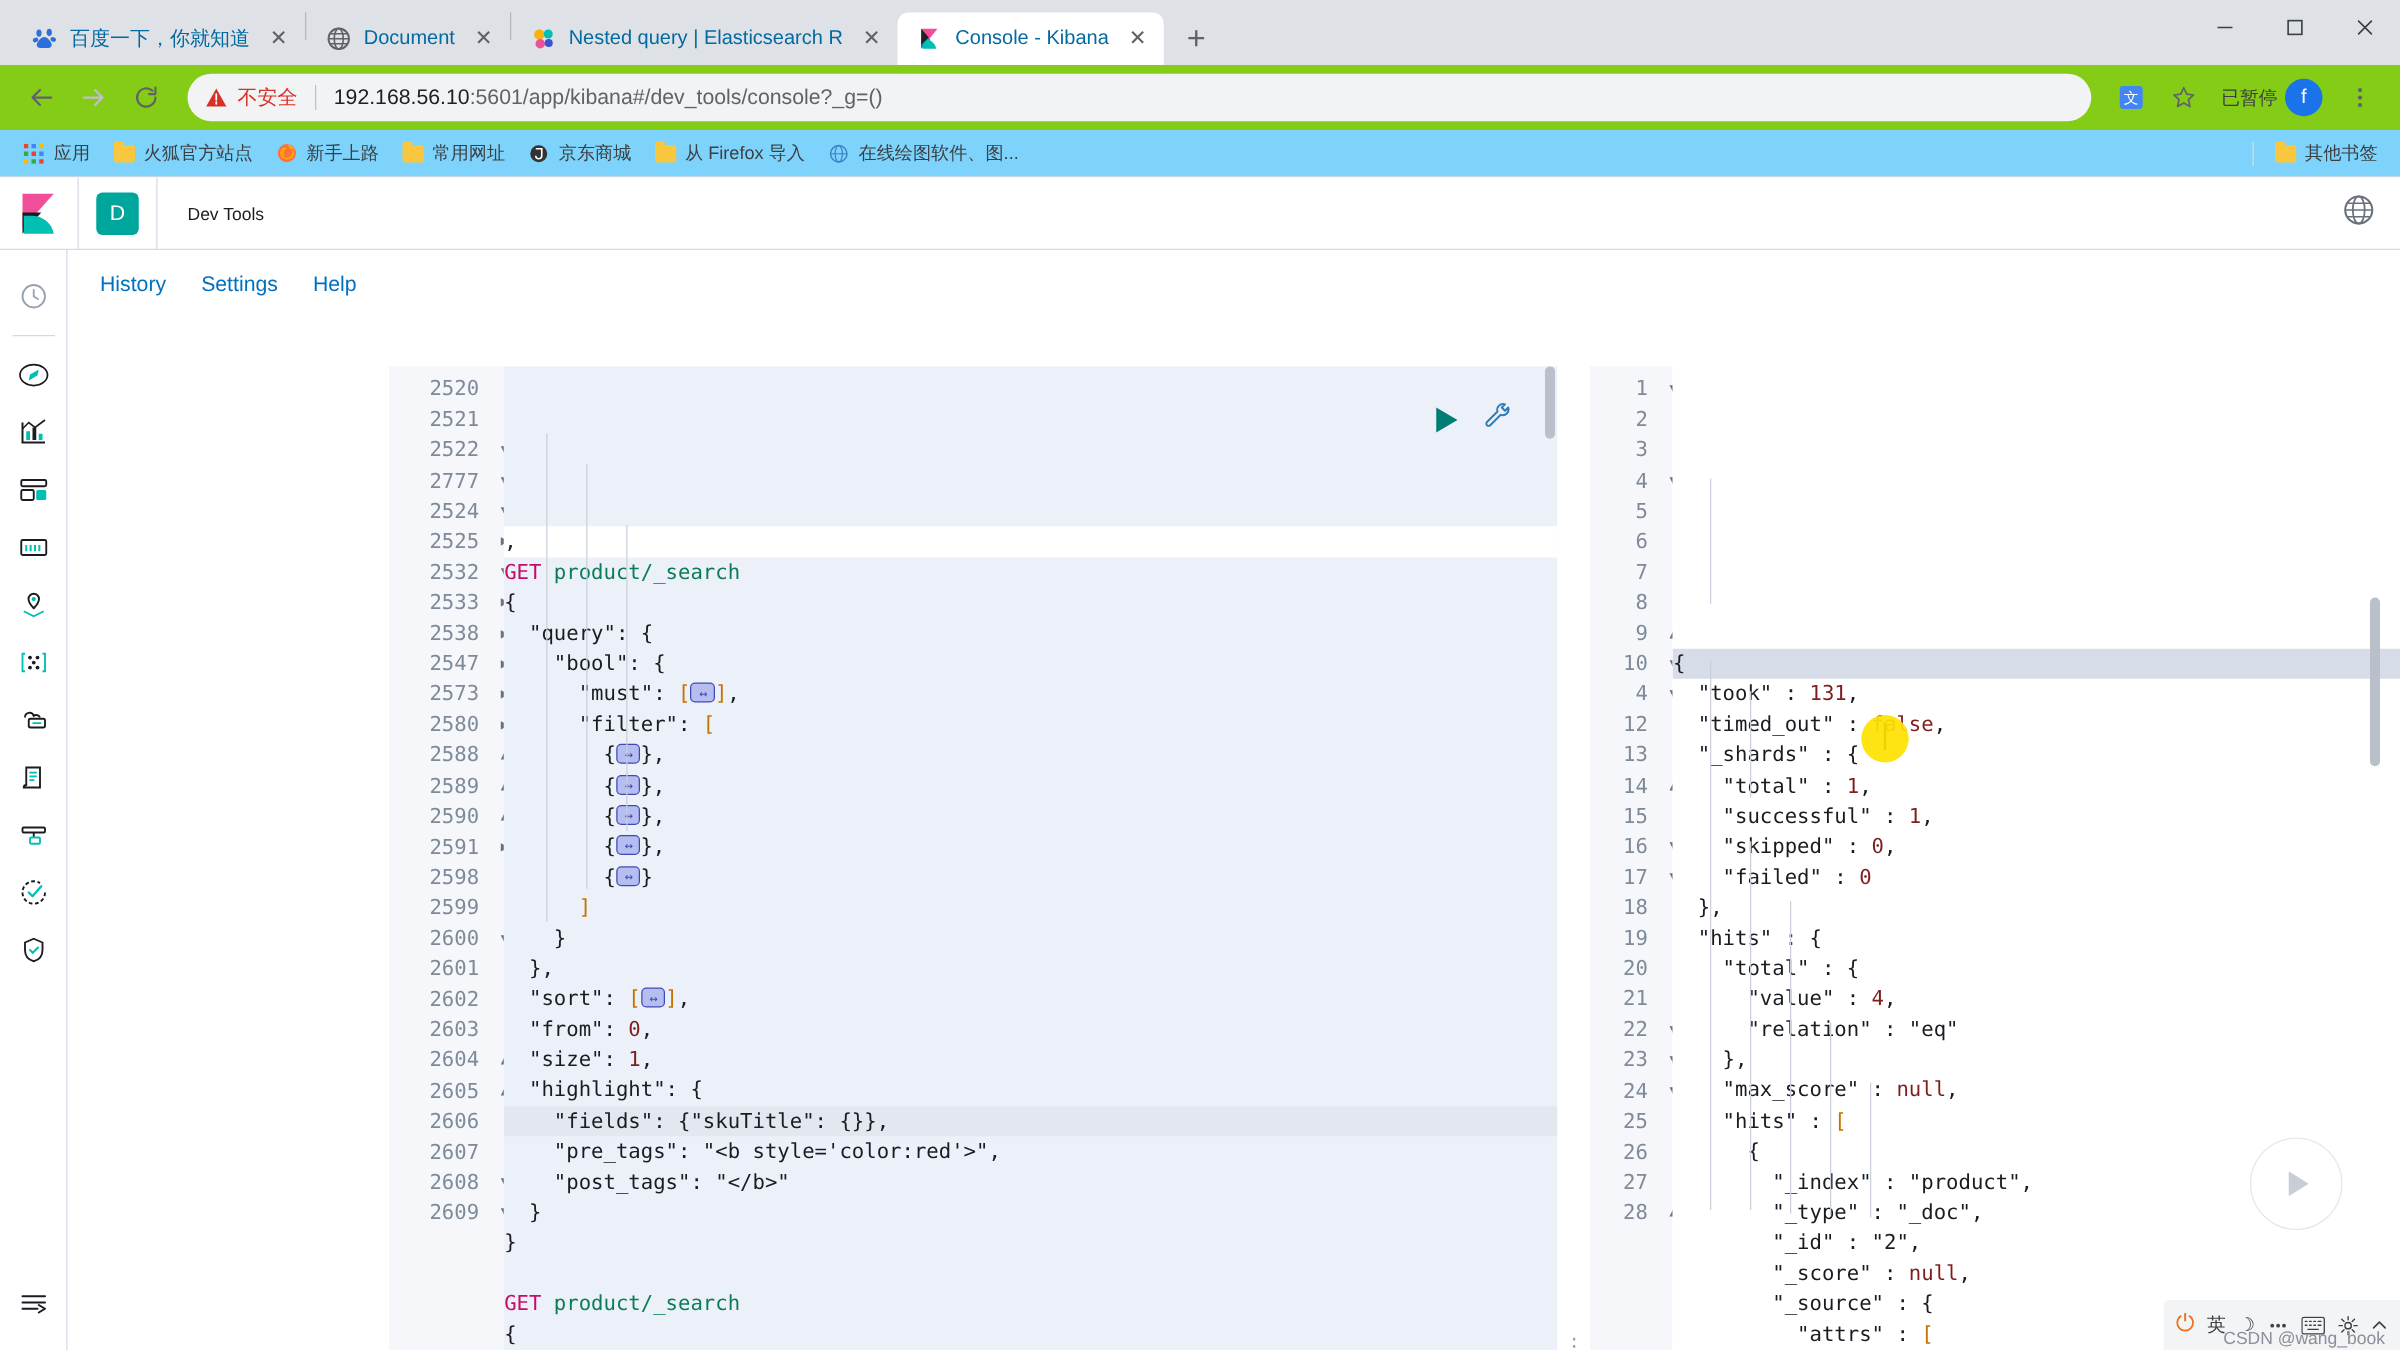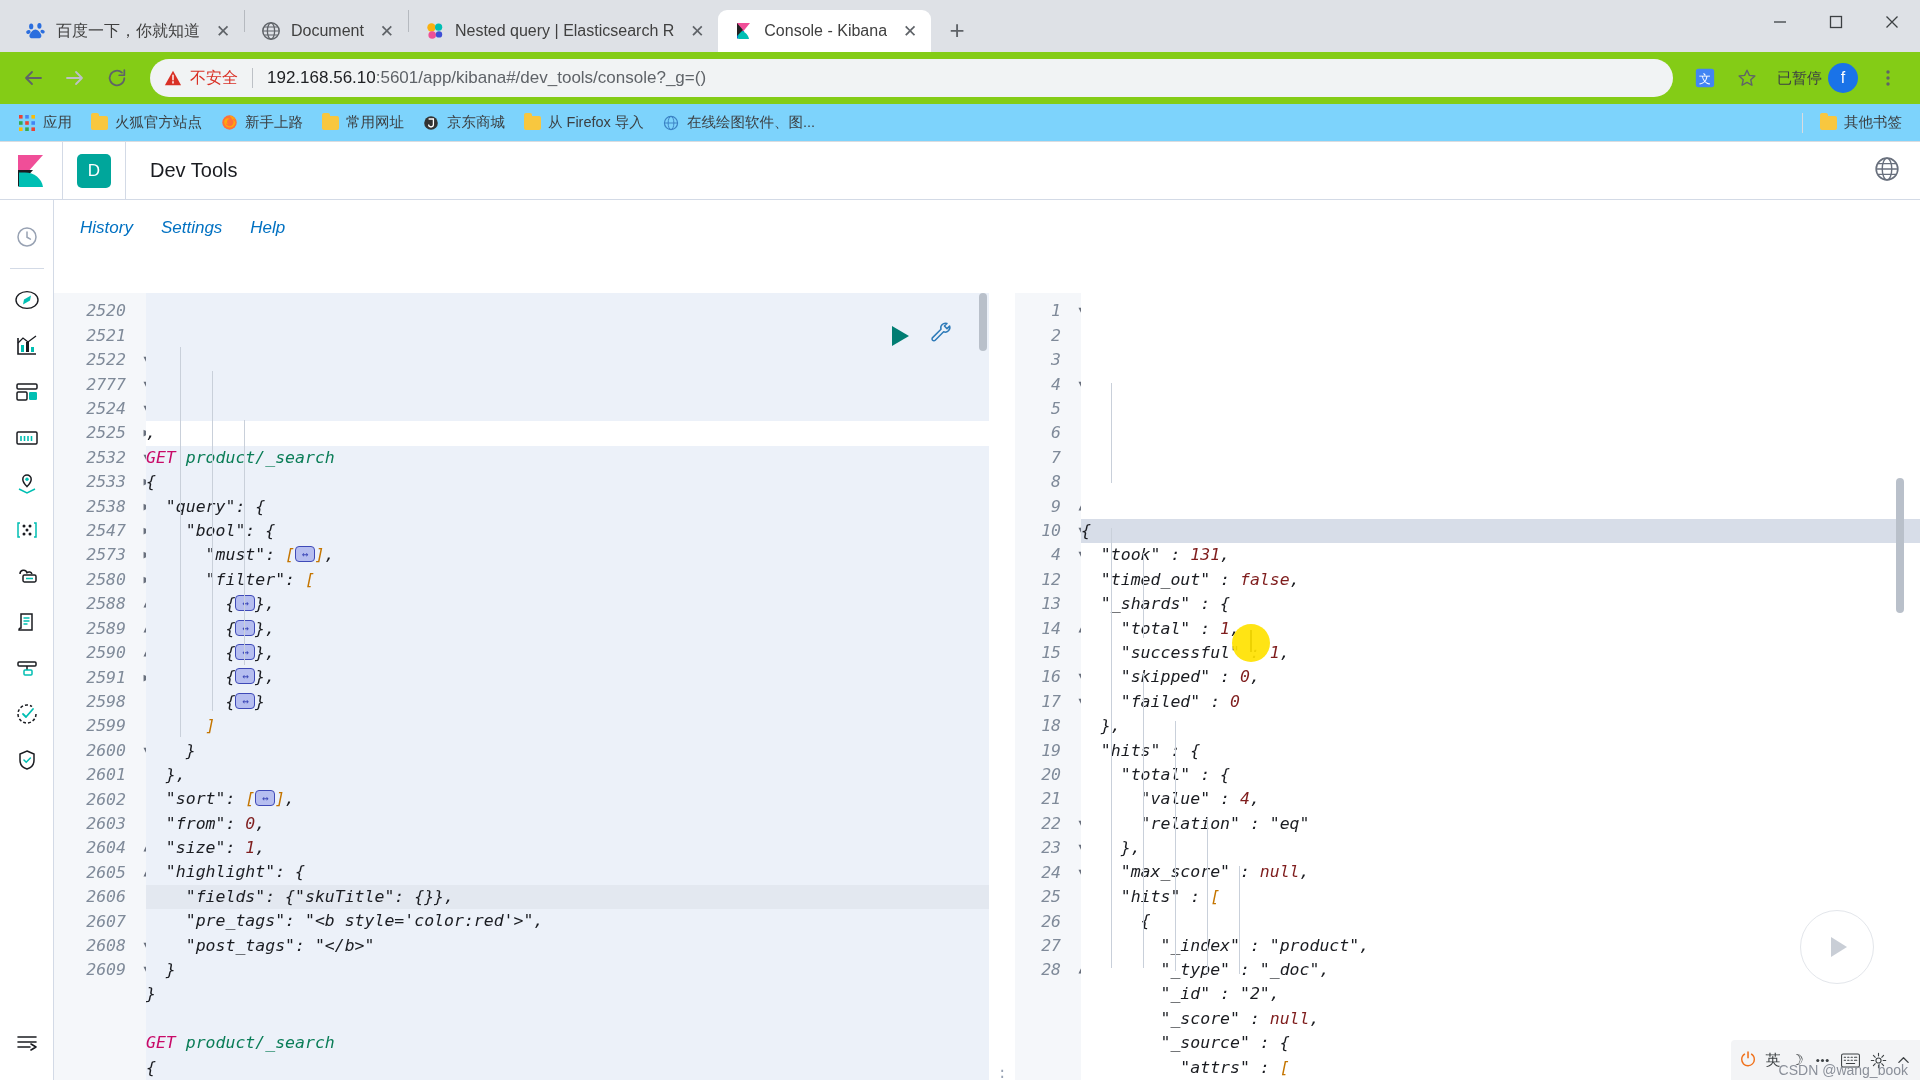--- a/index.html
+++ b/index.html
@@ -20,21 +20,21 @@
   .tab {
     height: 42px; display: flex; align-items: center; gap: 10px;
     padding: 0 8px 0 16px; min-width: 120px; position: relative;
     border-radius: 9px 9px 0 0; color: #3c4043; font-size: 16px;
   }
   .tab.inactive { background: transparent; }
   .tab.active { background: #ffffff; }
   .tab .favicon { width: 20px; height: 20px; flex: none; display:block; }
   .tab .tab-title {
     white-space: nowrap; overflow: hidden; text-overflow: clip;
-    max-width: 220px; font-size: 16px; color: #404040;
+    max-width: 220px; font-size: 16px; color: #0369a1;
   }
   .tab .tab-close {
     width: 26px; height: 26px; border-radius: 50%; display: flex;
     align-items: center; justify-content: center; color: #5f6368;
     font-size: 17px; flex: none; margin-left: auto;
   }
   .tab-sep { width: 1px; height: 22px; background: #b5b9bf; align-self: center; margin-bottom: 10px; }
   .newtab {
     width: 36px; height: 36px; margin: 0 0 4px 8px; border-radius: 50%;
     display: flex; align-items: center; justify-content: center;
@@ -99,35 +99,35 @@
     height: 58px; background: #fff; border-bottom: 1px solid #d3dae6;
     display: flex; align-items: center; flex: none;
   }
   .kb-logo { width: 62px; display: flex; align-items: center; justify-content: center; }
   .kb-hdiv { width: 1px; height: 58px; background: #d3dae6; }
   .kb-badge {
     width: 34px; height: 34px; background: #00a69b; color: #fff; border-radius: 5px;
     display: flex; align-items: center; justify-content: center; font-size: 17px;
     margin: 0 14px;
   }
-  .kb-title { font-size: 20px; color: #1a1c21; font-weight: 400; }
+  .kb-title { font-size: 14px; color: #1a1c21; font-weight: 400; }
   .kb-globe { margin-left: auto; margin-right: 20px; color: #69707d; }
 
   .kb-body { flex: 1; display: flex; min-height: 0; }
   .kb-sidebar {
     width: 54px; background: #fff; border-right: 1px solid #d3dae6;
     display: flex; flex-direction: column; align-items: center; flex: none;
     padding-top: 14px; gap: 0;
   }
   .kb-sbicon { width: 54px; height: 46px; display: flex; align-items: center; justify-content: center; color: #017d73; }
   .kb-sbicon.grey { color: #98a2b3; }
   .kb-sbdiv { width: 34px; height: 1px; background: #d3dae6; margin: 8px 0; }
   .kb-sb-bottom { margin-top: auto; margin-bottom: 16px; }
 
-  .kb-main { flex: 1; display: flex; flex-direction: column; min-width: 0; min-height: 0; font-style: italic; }
+  .kb-main { flex: 1; display: flex; min-width: 0; min-height: 0; }
   .kb-toplinks { display: flex; gap: 28px; padding: 18px 26px 14px 26px; flex: none; }
   .kb-toplink { color: #0071c2; font-size: 17px; }
   .kb-tabs { display: flex; gap: 0; padding: 0 26px; flex: none; border-bottom: 1px solid #d3dae6; }
   .kb-tab {
     font-size: 18px; color: #0071c2; padding: 10px 14px 14px 14px;
     border-bottom: 2px solid transparent; margin-bottom: -1px;
   }
   .kb-tab.active { color: #1a1c21; border-bottom-color: #006bb4; }
 
   

